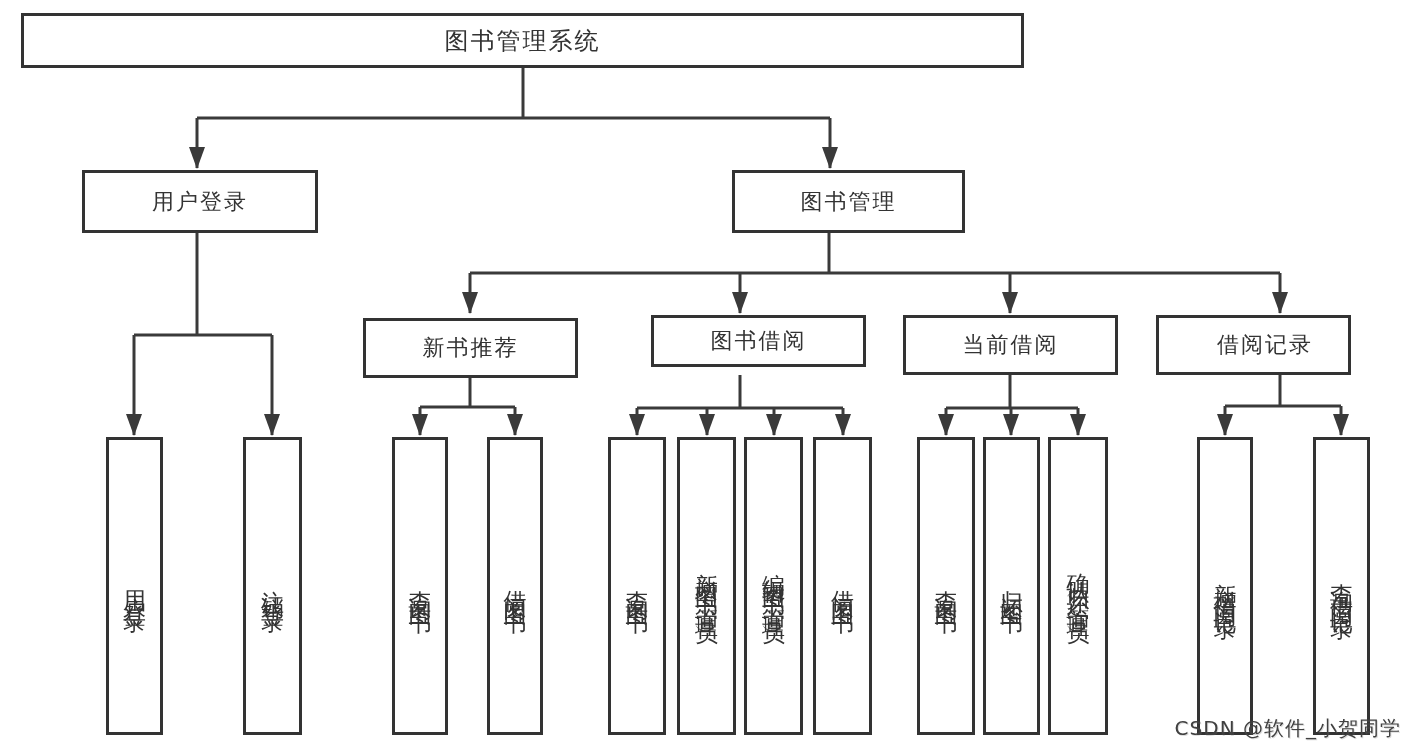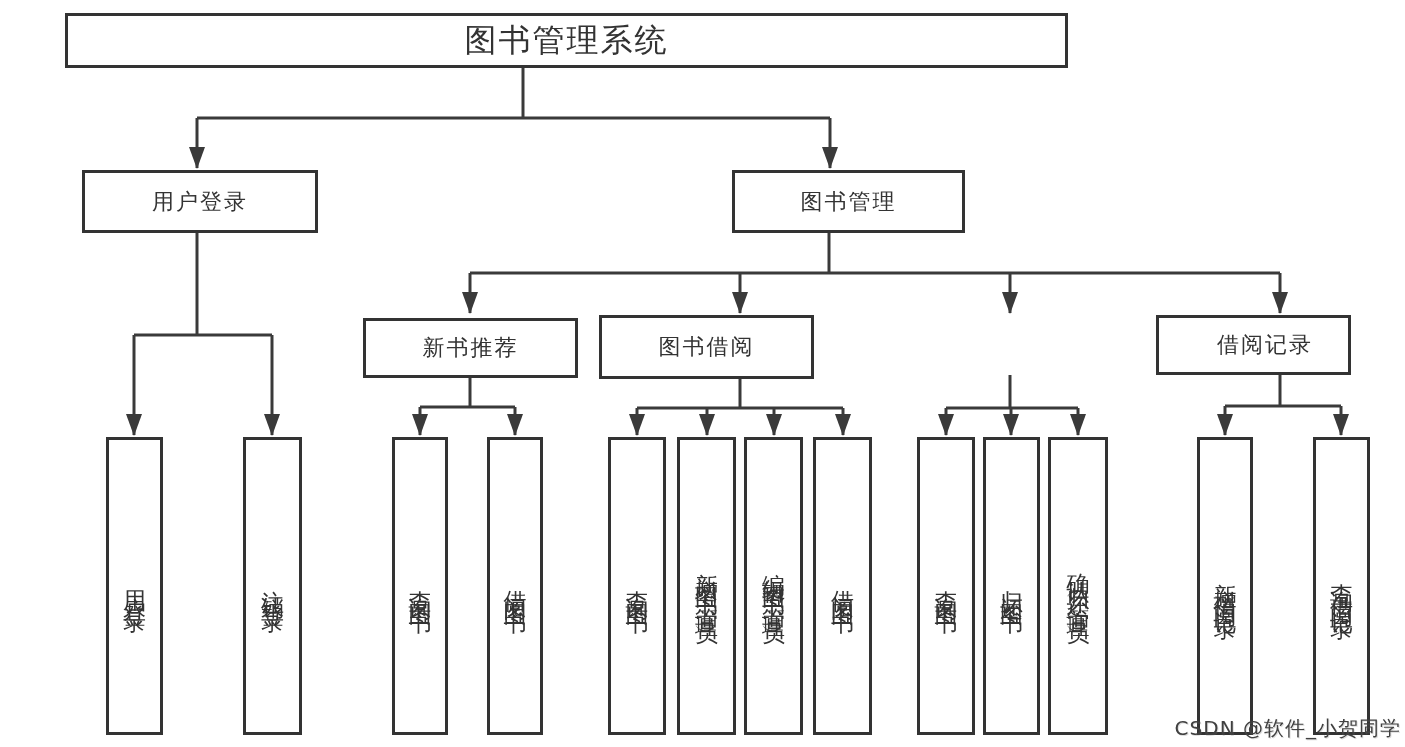--- a/index.html
+++ b/index.html
@@ -34,22 +34,21 @@
     justify-content: center;
     text-align: center;
     color: #333333;
   }
   .node.h {
     font-size: 22px;
     letter-spacing: 2px;
     white-space: nowrap;
   }
   .node.h.title {
-    font-size: 32px;
-    margin-left: 44px;
+    font-size: 24px;
   }
   .node.v {
     writing-mode: vertical-rl;
     font-size: 23px;
     letter-spacing: 7px;
     line-height: 1;
   }
   .watermark {
     position: absolute;
     right: 4px;
@@ -115,21 +114,22 @@
       <path d="M1341,406 V435" marker-end="url(#arrow)"></path>
     </g>
   </svg>
 
   <div class="node h title" style="left:21px; top:13px; width:1003px; height:55px;">图书管理系统</div>
 
   <div class="node h" style="left:82px; top:170px; width:236px; height:63px;">用户登录</div>
   <div class="node h" style="left:712px; top:170px; width:233px; height:63px;margin-left:20px;">图书管理</div>
 
   <div class="node h" style="left:363px; top:318px; width:215px; height:60px;">新书推荐</div>
-  <div class="node h" style="left:599px; top:315px; width:215px; height:64px;">图书借阅</div>
+  <div class="node h" style="left:651px; top:315px; width:215px; height:52px;">图书借阅</div>
+  <div class="node h" style="left:903px; top:315px; width:215px; height:60px;">当前借阅</div>
   <div class="node h" style="left:1156px; top:315px; width:195px; height:60px;padding-left:23px;">借阅记录</div>
 
   <div class="node v" style="left:106px; top:437px; width:57px; height:298px;">用户登录</div>
   <div class="node v" style="left:243px; top:437px; width:59px; height:298px;">注销登录</div>
 
   <div class="node v" style="left:392px; top:437px; width:56px; height:298px;">查询图书</div>
   <div class="node v" style="left:487px; top:437px; width:56px; height:298px;">借阅图书</div>
 
   <div class="node v" style="left:608px; top:437px; width:58px; height:298px;">查询图书</div>
   <div class="node v" style="left:677px; top:437px; width:59px; height:298px;">新增图书（管理员）</div>

